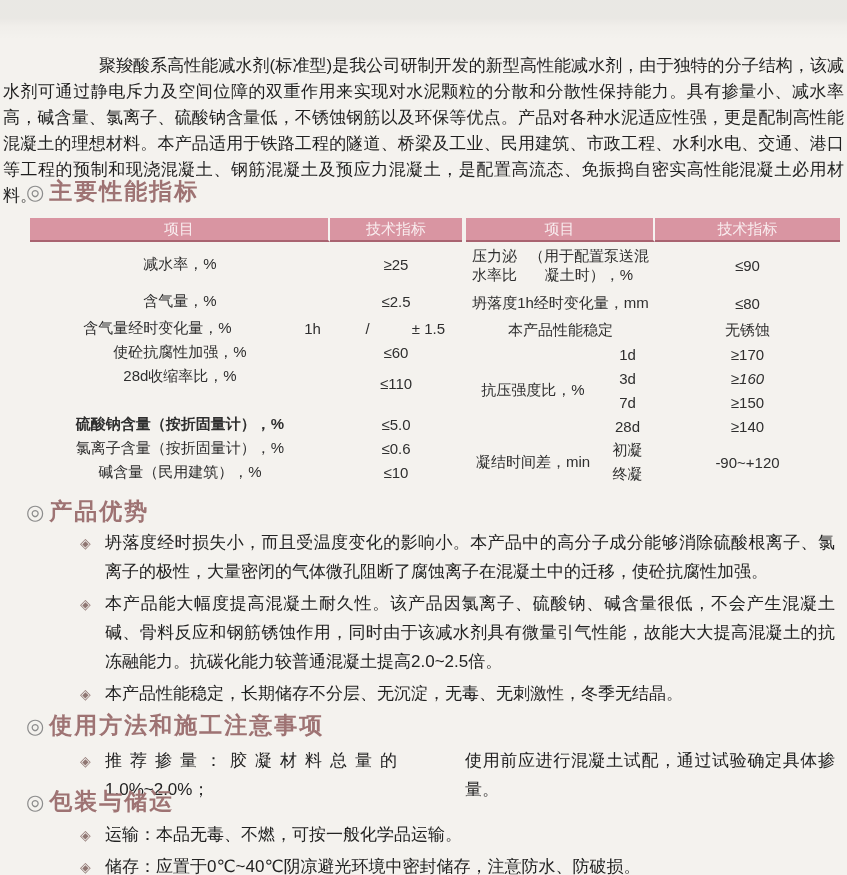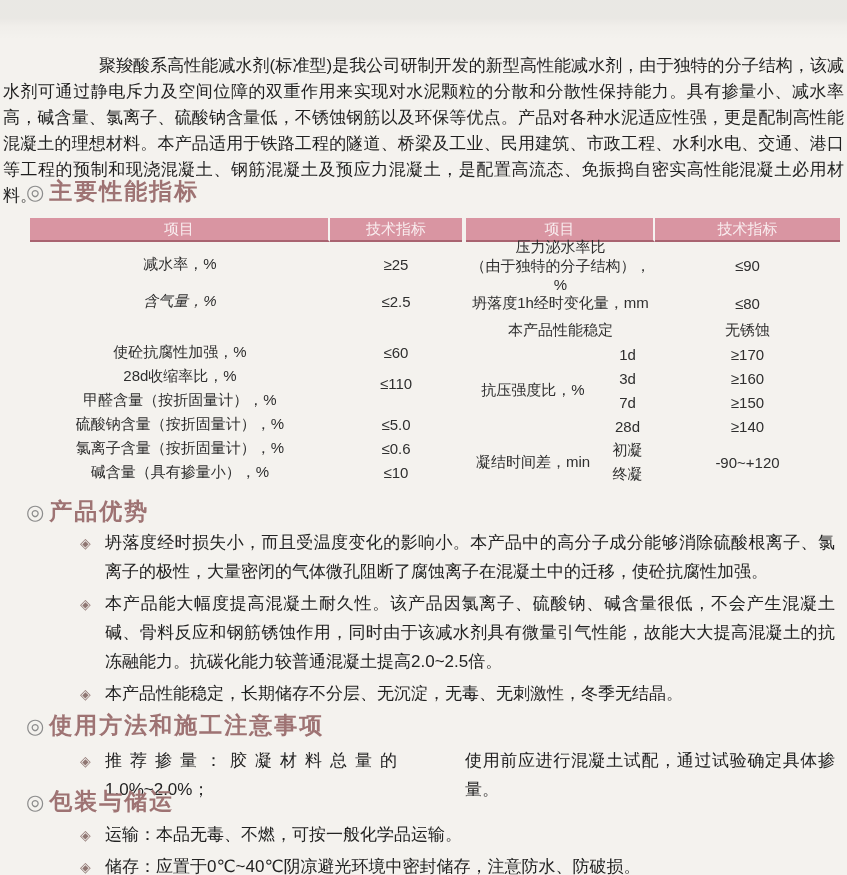--- a/index.html
+++ b/index.html
@@ -45,21 +45,21 @@
   .th{
     background:#d995a2;color:#f9edef;font-size:15px;
     border-bottom:2px solid #a96370;
     display:flex;align-items:center;justify-content:center;
   }
   .th.divider{border-right:2px solid #f6f3f1;}
   .row-air-change{
     grid-column:1/3;grid-row:4;
     display:grid;grid-template-columns:255px 55px 55px 67px;
   }
-  .two-line{flex-direction:column;line-height:19px;justify-content:center;}
+  .two-line{flex-direction:row;line-height:19px;justify-content:center;}
   
   .bullets{position:absolute;left:0;width:845px;}
   .bullet{
     position:relative;
     padding-left:105px;padding-right:10px;
     font-size:17px;line-height:29px;text-align:justify;
     margin-bottom:3px;color:#222;
   }
   .bullet .diamond{
     position:absolute;left:80px;top:1px;
@@ -80,63 +80,68 @@
     <span>主要性能指标</span>
   </div>
 
   <div class="tbl tbl-left">
     <div class="th divider" style="grid-row:1;grid-column:1;">项目</div>
     <div class="th" style="grid-row:1;grid-column:2;">技术指标</div>
 
     <div class="cell" style="grid-row:2;grid-column:1;">减水率，%</div>
     <div class="cell" style="grid-row:2;grid-column:2;text-align:center;">≥25</div>
 
-    <div class="cell" style="grid-row:3;grid-column:1;font-style:italic;">含气量，%</div>
+    <div class="cell" style="grid-row:3;grid-column:1;">含气量，%</div>
     <div class="cell" style="grid-row:3;grid-column:2;text-align:right;">≤2.5</div>
 
+    <div class="row-air-change">
+      <div class="cell">含气量经时变化量，%</div>
+      <div class="cell">1h</div>
+      <div class="cell">/</div>
+      <div class="cell">± 1.5</div>
+    </div>
 
     <div class="cell" style="grid-row:5;grid-column:1;">使砼抗腐性加强，%</div>
     <div class="cell" style="grid-row:5;grid-column:2;">≤60</div>
 
     <div class="cell" style="grid-row:6;grid-column:1;">28d收缩率比，%</div>
     <div class="cell" style="grid-row:6;grid-column:2;margin-top:14px;">≤110</div>
 
-    <div class="cell" style="grid-row:7;grid-column:1;">甲醛含量（按折固量计），%</div>
-
-    <div class="cell" style="grid-row:8;grid-column:1;">硫酸钠含量（按折固量计），%</div>
+
+    <div class="cell" style="grid-row:8;grid-column:1;font-weight:bold;">硫酸钠含量（按折固量计），%</div>
     <div class="cell" style="grid-row:8;grid-column:2;">≤5.0</div>
 
     <div class="cell" style="grid-row:9;grid-column:1;">氯离子含量（按折固量计），%</div>
     <div class="cell" style="grid-row:9;grid-column:2;">≤0.6</div>
 
-    <div class="cell" style="grid-row:10;grid-column:1;">碱含量（具有掺量小），%</div>
+    <div class="cell" style="grid-row:10;grid-column:1;">碱含量（民用建筑），%</div>
     <div class="cell" style="grid-row:10;grid-column:2;text-align:right;">≤10</div>
   </div>
 
   <div class="tbl tbl-right">
     <div class="th divider" style="grid-row:1;grid-column:1/3;">项目</div>
     <div class="th" style="grid-row:1;grid-column:3;">技术指标</div>
 
     <div class="cell two-line" style="grid-row:2;grid-column:1/3;">
       <span>压力泌水率比</span>
-      <span>（由于独特的分子结构），%</span>
+      <span>（用于配置泵送混凝土时），%</span>
     </div>
     <div class="cell" style="grid-row:2;grid-column:3;">≤90</div>
 
     <div class="cell" style="grid-row:3;grid-column:1/3;">坍落度1h经时变化量，mm</div>
     <div class="cell" style="grid-row:3;grid-column:3;">≤80</div>
 
     <div class="cell" style="grid-row:4;grid-column:1/3;">本产品性能稳定</div>
     <div class="cell" style="grid-row:4;grid-column:3;">无锈蚀</div>
 
     <div class="cell" style="grid-row:5/9;grid-column:1;">抗压强度比，%</div>
     <div class="cell" style="grid-row:5;grid-column:2;">1d</div>
     <div class="cell" style="grid-row:5;grid-column:3;">≥170</div>
     <div class="cell" style="grid-row:6;grid-column:2;">3d</div>
-    <div class="cell" style="grid-row:6;grid-column:3;">≥160</div>
+    <div class="cell" style="grid-row:6;grid-column:3;font-style:italic;">≥160</div>
     <div class="cell" style="grid-row:7;grid-column:2;">7d</div>
     <div class="cell" style="grid-row:7;grid-column:3;">≥150</div>
     <div class="cell" style="grid-row:8;grid-column:2;">28d</div>
     <div class="cell" style="grid-row:8;grid-column:3;">≥140</div>
 
     <div class="cell" style="grid-row:9/11;grid-column:1;">凝结时间差，min</div>
     <div class="cell" style="grid-row:9;grid-column:2;">初凝</div>
     <div class="cell" style="grid-row:10;grid-column:2;">终凝</div>
     <div class="cell" style="grid-row:9/11;grid-column:3;">-90~+120</div>
   </div>

